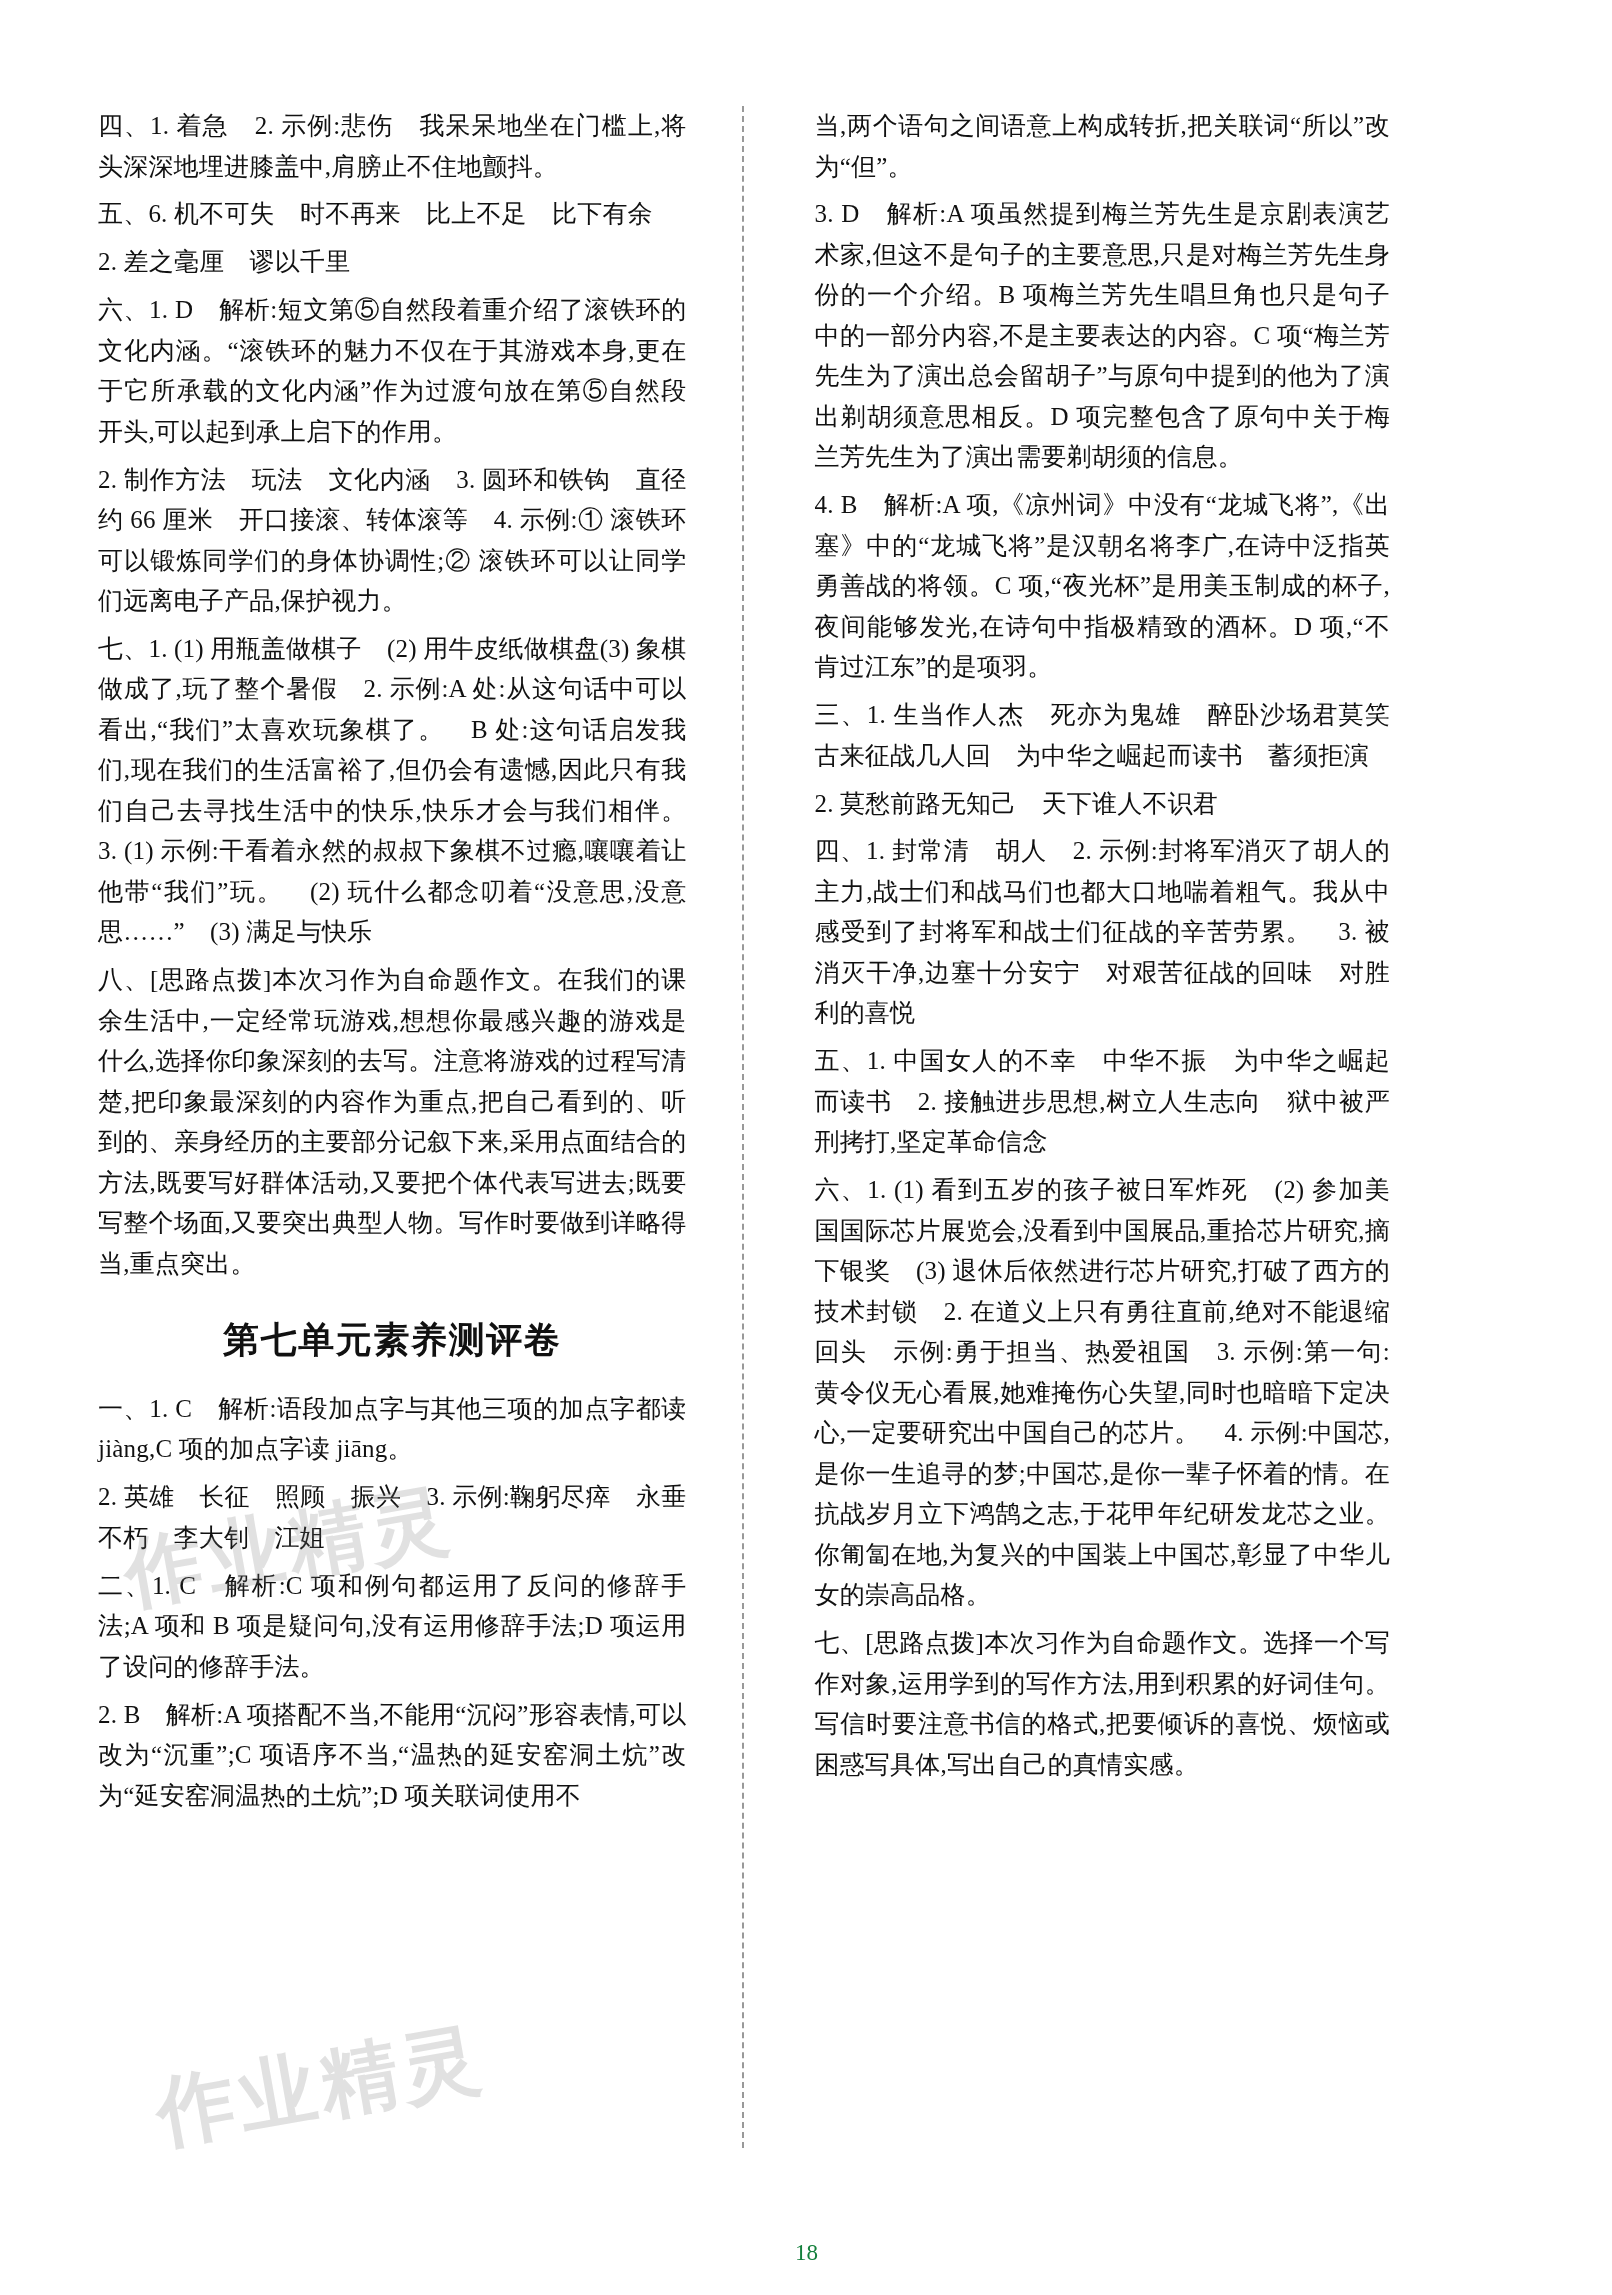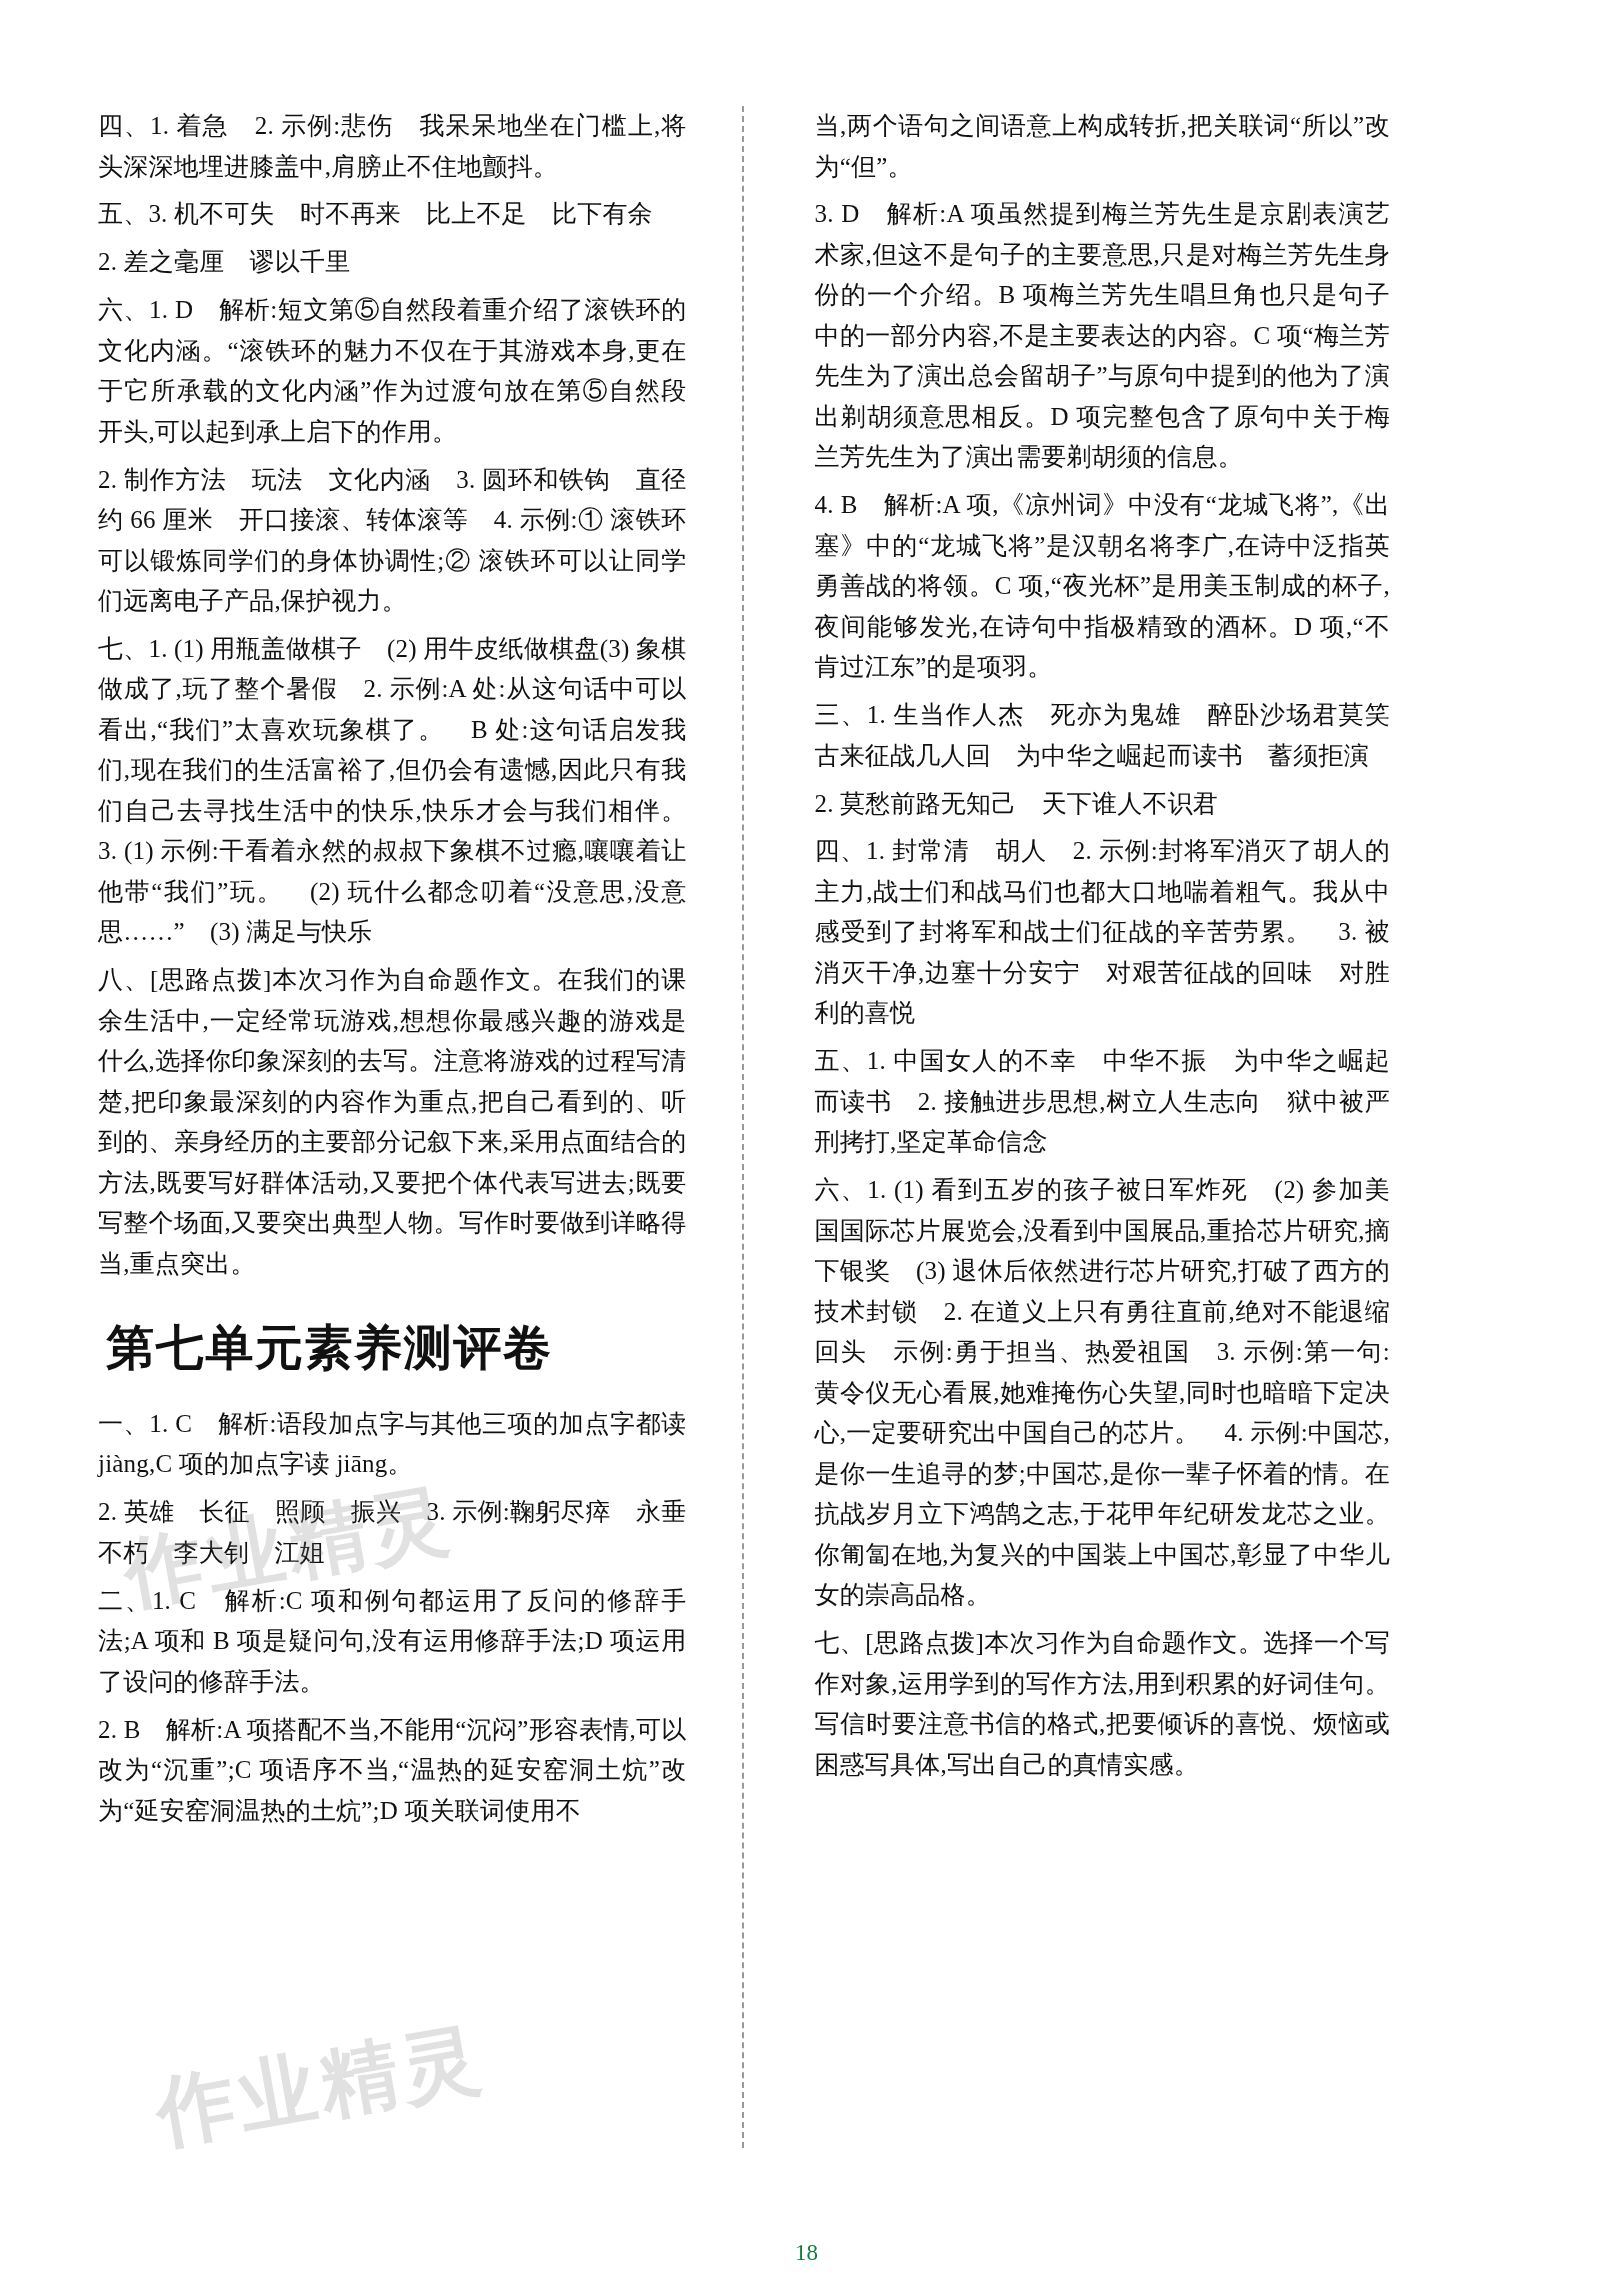--- a/index.html
+++ b/index.html
@@ -45,22 +45,22 @@
   p.para {
     margin: 0 0 7.4px 0;
     font-size: 25px;
     line-height: 1.62;
     text-align: justify;
     text-justify: inter-ideograph;
     letter-spacing: 0.2px;
   }
   .unit-title {
     margin: 28px 0 21px 0;
-    text-align: left;
-    font-size: 48px;
+    text-align: center;
+    font-size: 36px;
     font-weight: bold;
     letter-spacing: 1.6px;
     font-family: "Liberation Serif", "DejaVu Serif", serif;
   }
   .unit-title span {
     display: inline-block;
     padding: 3.3px 8.2px;
   }
   .pagenum {
     position: absolute;
@@ -97,21 +97,21 @@
 </style>
 </head>
 <body>
 
 <div class="page">
 
   <div class="columns">
 
     <div class="col col-left">
       <p class="para">四、1. 着急　2. 示例:悲伤　我呆呆地坐在门槛上,将头深深地埋进膝盖中,肩膀止不住地颤抖。</p>
-      <p class="para">五、3. 机不可失　时不再来　比上不足　比下有余</p>
+      <p class="para">五、6. 机不可失　时不再来　比上不足　比下有余</p>
       <p class="para">2. 差之毫厘　谬以千里</p>
       <p class="para">六、1. D　解析:短文第⑤自然段着重介绍了滚铁环的文化内涵。“滚铁环的魅力不仅在于其游戏本身,更在于它所承载的文化内涵”作为过渡句放在第⑤自然段开头,可以起到承上启下的作用。</p>
       <p class="para">2. 制作方法　玩法　文化内涵　3. 圆环和铁钩　直径约 66 厘米　开口接滚、转体滚等　4. 示例:① 滚铁环可以锻炼同学们的身体协调性;② 滚铁环可以让同学们远离电子产品,保护视力。</p>
       <p class="para">七、1. (1) 用瓶盖做棋子　(2) 用牛皮纸做棋盘(3) 象棋做成了,玩了整个暑假　2. 示例:A 处:从这句话中可以看出,“我们”太喜欢玩象棋了。　B 处:这句话启发我们,现在我们的生活富裕了,但仍会有遗憾,因此只有我们自己去寻找生活中的快乐,快乐才会与我们相伴。　3. (1) 示例:干看着永然的叔叔下象棋不过瘾,嚷嚷着让他带“我们”玩。　(2) 玩什么都念叨着“没意思,没意思……”　(3) 满足与快乐</p>
       <p class="para">八、[思路点拨]本次习作为自命题作文。在我们的课余生活中,一定经常玩游戏,想想你最感兴趣的游戏是什么,选择你印象深刻的去写。注意将游戏的过程写清楚,把印象最深刻的内容作为重点,把自己看到的、听到的、亲身经历的主要部分记叙下来,采用点面结合的方法,既要写好群体活动,又要把个体代表写进去;既要写整个场面,又要突出典型人物。写作时要做到详略得当,重点突出。</p>
 
       <div class="unit-title">
         <span>第七单元素养测评卷</span>
       </div>
 

